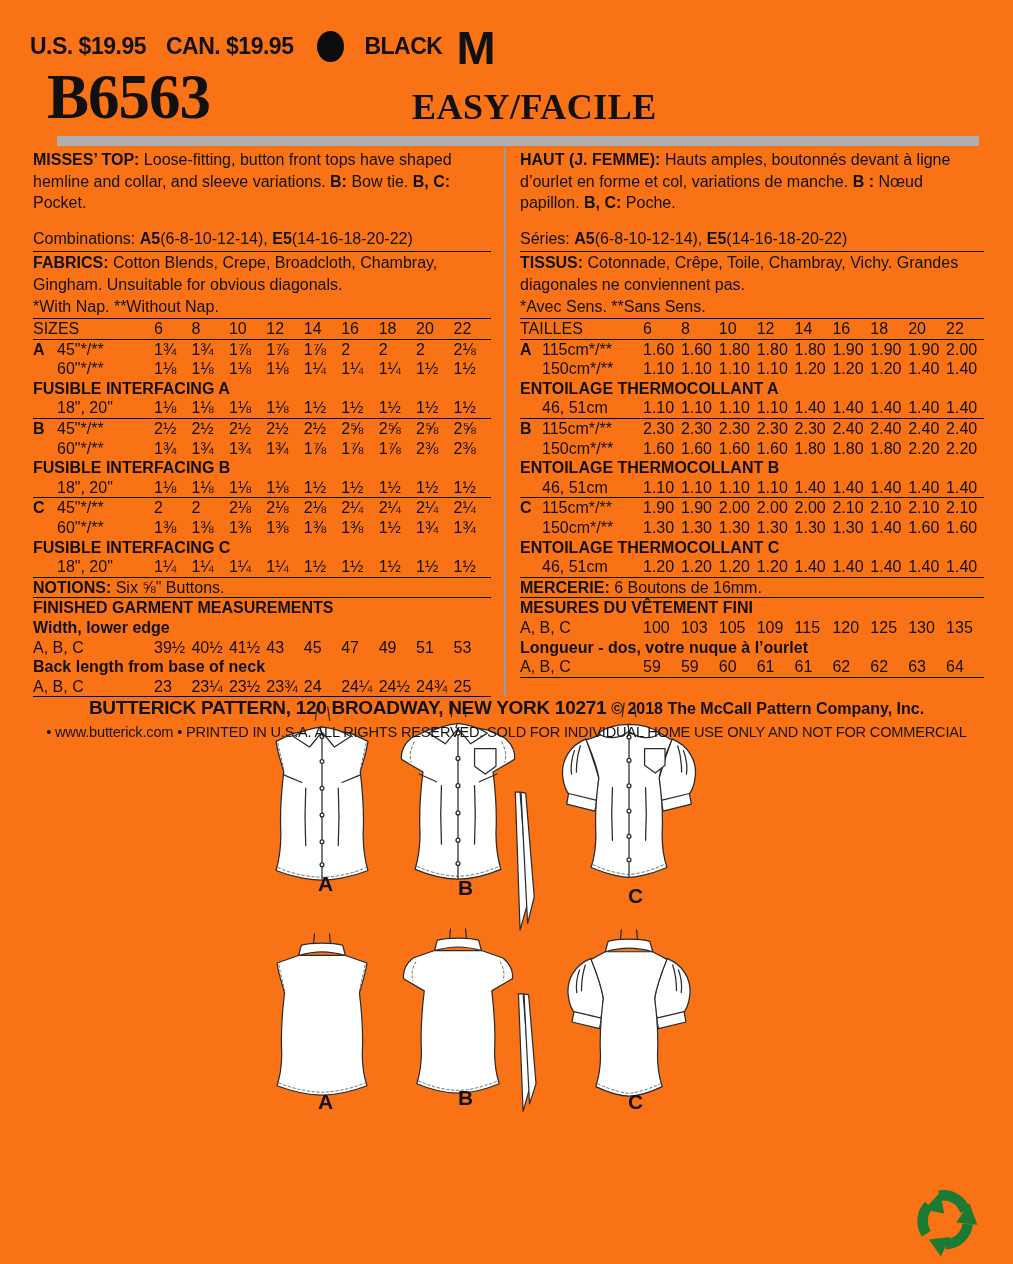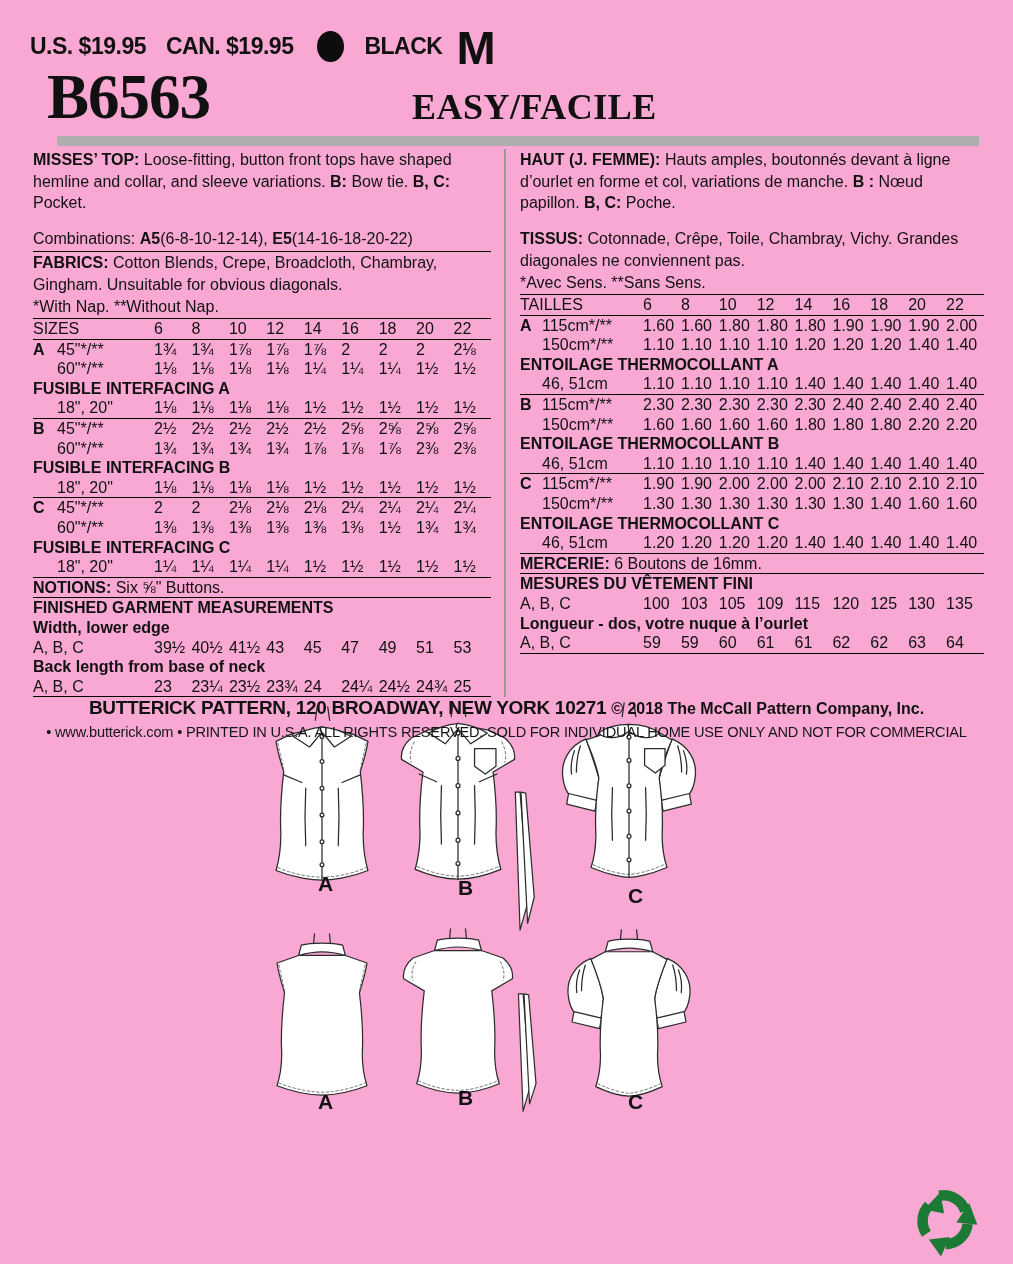--- a/index.html
+++ b/index.html
@@ -1,16 +1,16 @@
 <!DOCTYPE html>
 <html><head>
 <meta charset="utf-8">
 <style>
   html,body{margin:0;padding:0;background:#e8e8e8;}
-  .page{position:relative;width:1013px;height:1264px;background:#f9a8d4;margin:0 auto;
+  .page{position:relative;width:1013px;height:1264px;background:#f97316;margin:0 auto;
         font-family:"Liberation Sans",sans-serif;color:#111;overflow:hidden;}
   .b{font-weight:bold;}
   
   .topline{display:flex;align-items:center;margin:26px 0 0 30px;height:40px;}
   .price{font-weight:bold;font-size:23px;letter-spacing:-0.5px;white-space:nowrap;}
   .price+.price{margin-left:20px;}
   .dot{width:27px;height:31px;background:#0d0d0d;border-radius:50%;margin:0 20px 0 24px;}
   .cup{font-weight:bold;font-size:47px;line-height:36px;margin-left:14px;position:relative;top:2px;}
   .titlerow{position:relative;height:60px;margin-top:0;}
   .pattern-number{position:absolute;left:47px;bottom:-8px;margin:0;
@@ -236,20 +236,21 @@
             <span class="tcell">24¼</span>
             <span class="tcell">24½</span>
             <span class="tcell">24¾</span>
             <span class="tcell">25</span>
           </div>
         </div>
     </section>
     <div class="divider"></div>
     <section class="col right">
       <p class="desc"><span class="b">HAUT (J. FEMME): </span><span>Hauts amples, boutonnés devant à ligne d’ourlet en forme et col, variations de manche. </span><span class="b">B : </span><span>Nœud papillon. </span><span class="b">B, C: </span><span>Poche.</span></p>
+      <p class="combos"><span>Séries: </span><span class="b">A5</span><span>(6-8-10-12-14), </span><span class="b">E5</span><span>(14-16-18-20-22)</span></p>
       <p class="fabrics"><span class="b">TISSUS: </span><span>Cotonnade, Crêpe, Toile, Chambray, Vichy. Grandes diagonales ne conviennent pas.</span></p>
       <p class="nap">*Avec Sens. **Sans Sens.</p>
       <div class="dtable">
           <div class="trow thead wide">
             <span class="tlabel">TAILLES</span>
             <span class="tcell">6</span>
             <span class="tcell">8</span>
             <span class="tcell">10</span>
             <span class="tcell">12</span>
             <span class="tcell">14</span>

